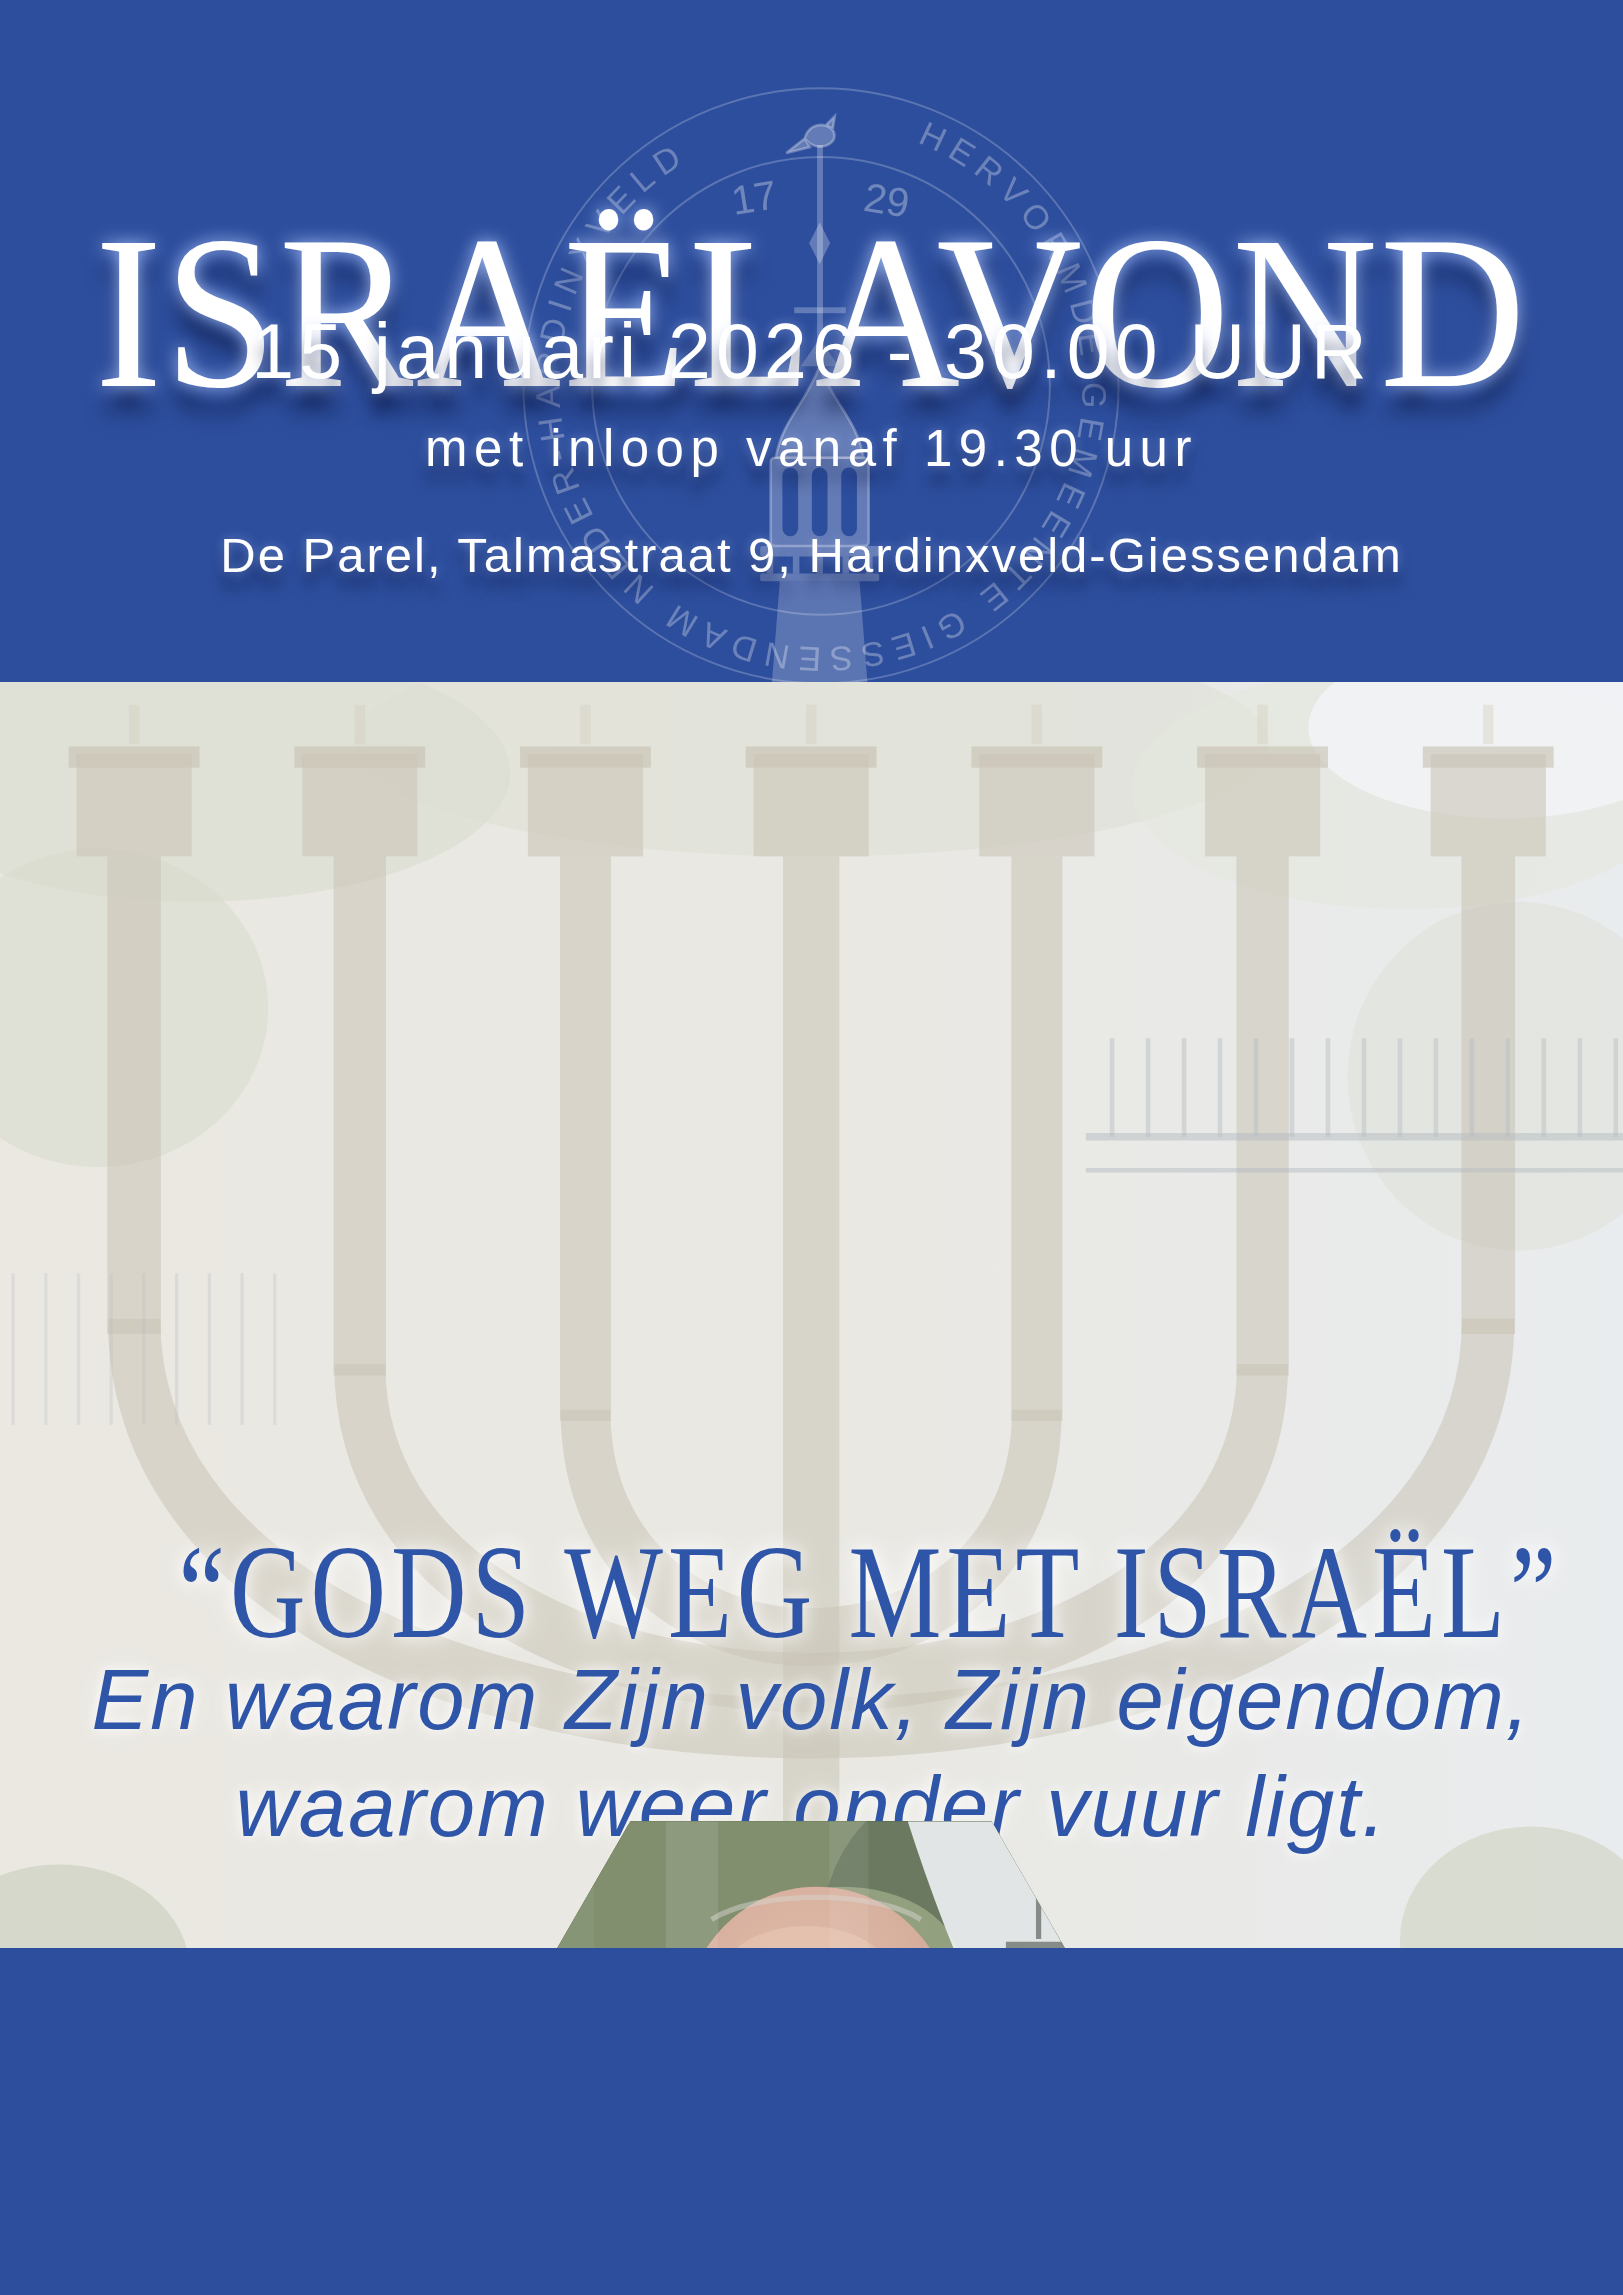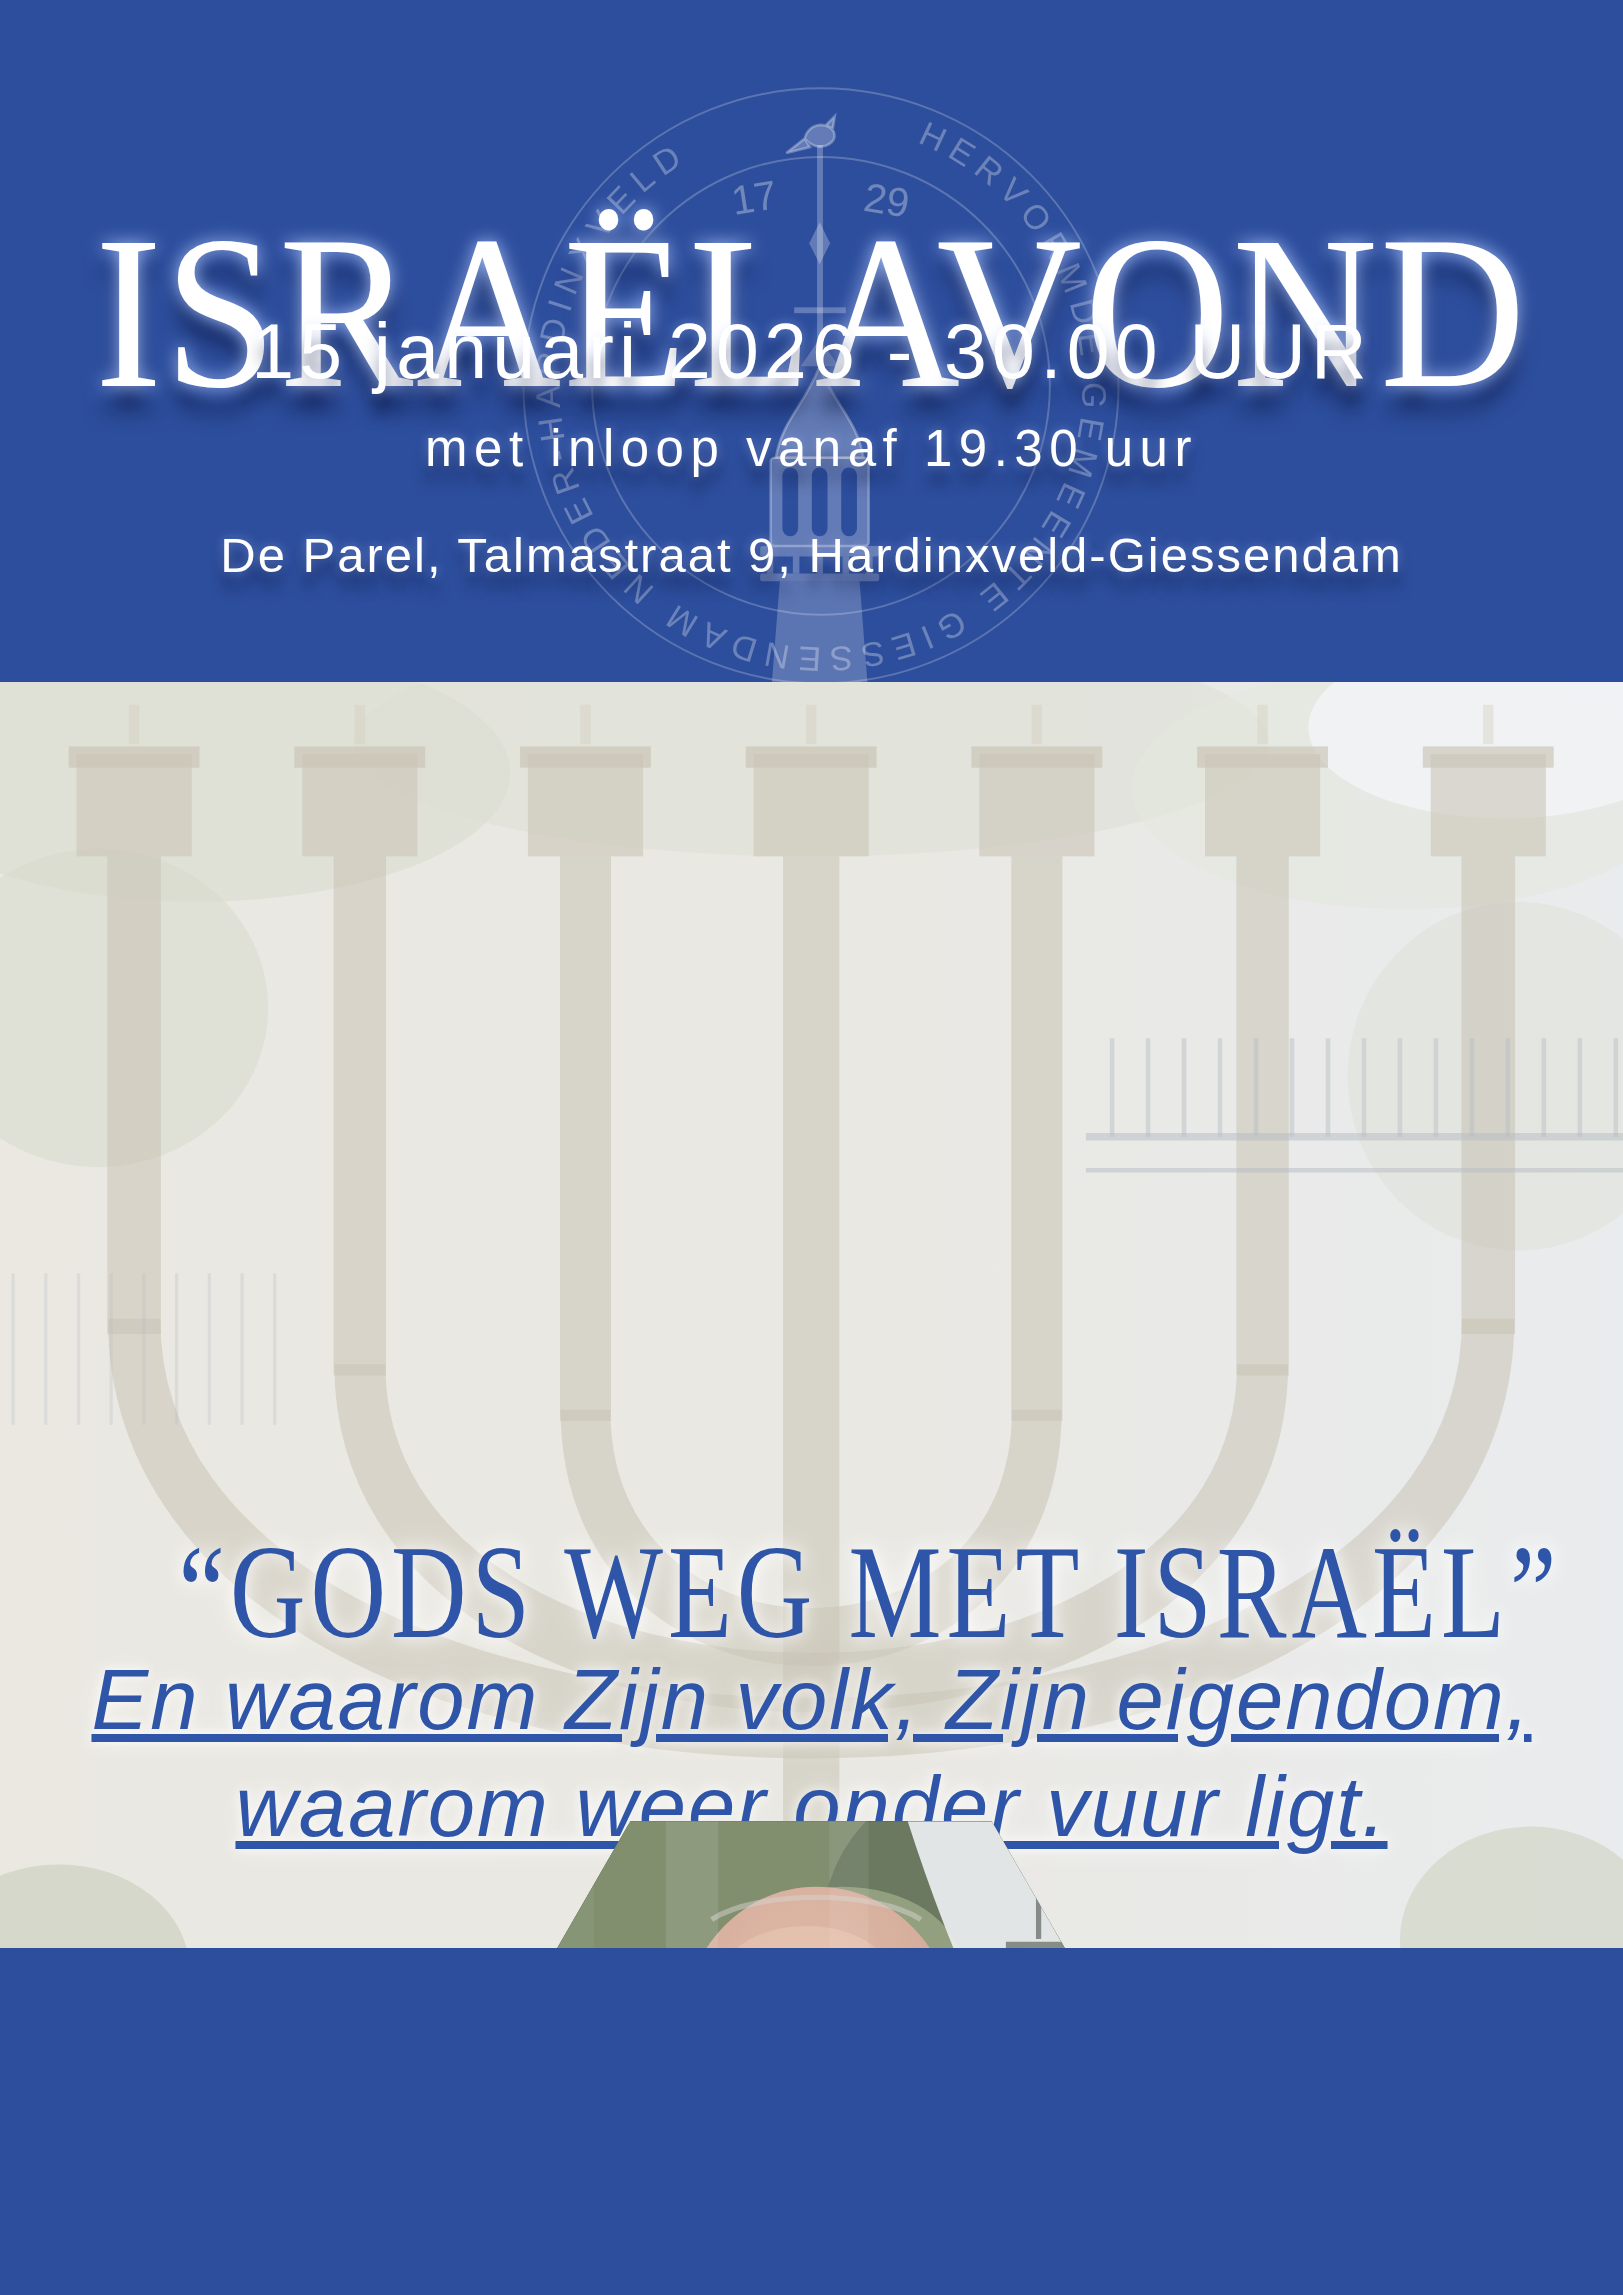--- a/index.html
+++ b/index.html
@@ -40,21 +40,20 @@
   }
   .headline{
     top:732px;font-family:"Liberation Serif",serif;font-weight:400;
     font-size:134px;letter-spacing:6.5px;color:var(--headline-blue);
     transform:scaleX(.78);
     text-shadow:0 0 17px rgba(255,255,255,.95),0 0 39px rgba(255,255,255,.7);
   }
   .subline{
     font-style:italic;font-size:85px;letter-spacing:2px;color:var(--headline-blue);
     text-shadow:0 0 11.8px rgba(255,255,255,.9),0 0 29px rgba(255,255,255,.6);
-    text-decoration:underline;
   }
   .subline-1{top:890px;}
   .subline-2{top:997px;}
   .seal{position:absolute;left:0;top:0;width:1623px;height:682px;}
   .speaker-photo{
     position:absolute;left:450px;top:1139px;width:722px;height:626px;
     clip-path:polygon(0 50%,25% 0,75% 0,100% 50%,75% 100%,25% 100%);
   }
   .speaker-photo svg{display:block;width:100%;height:100%;}
 </style>

